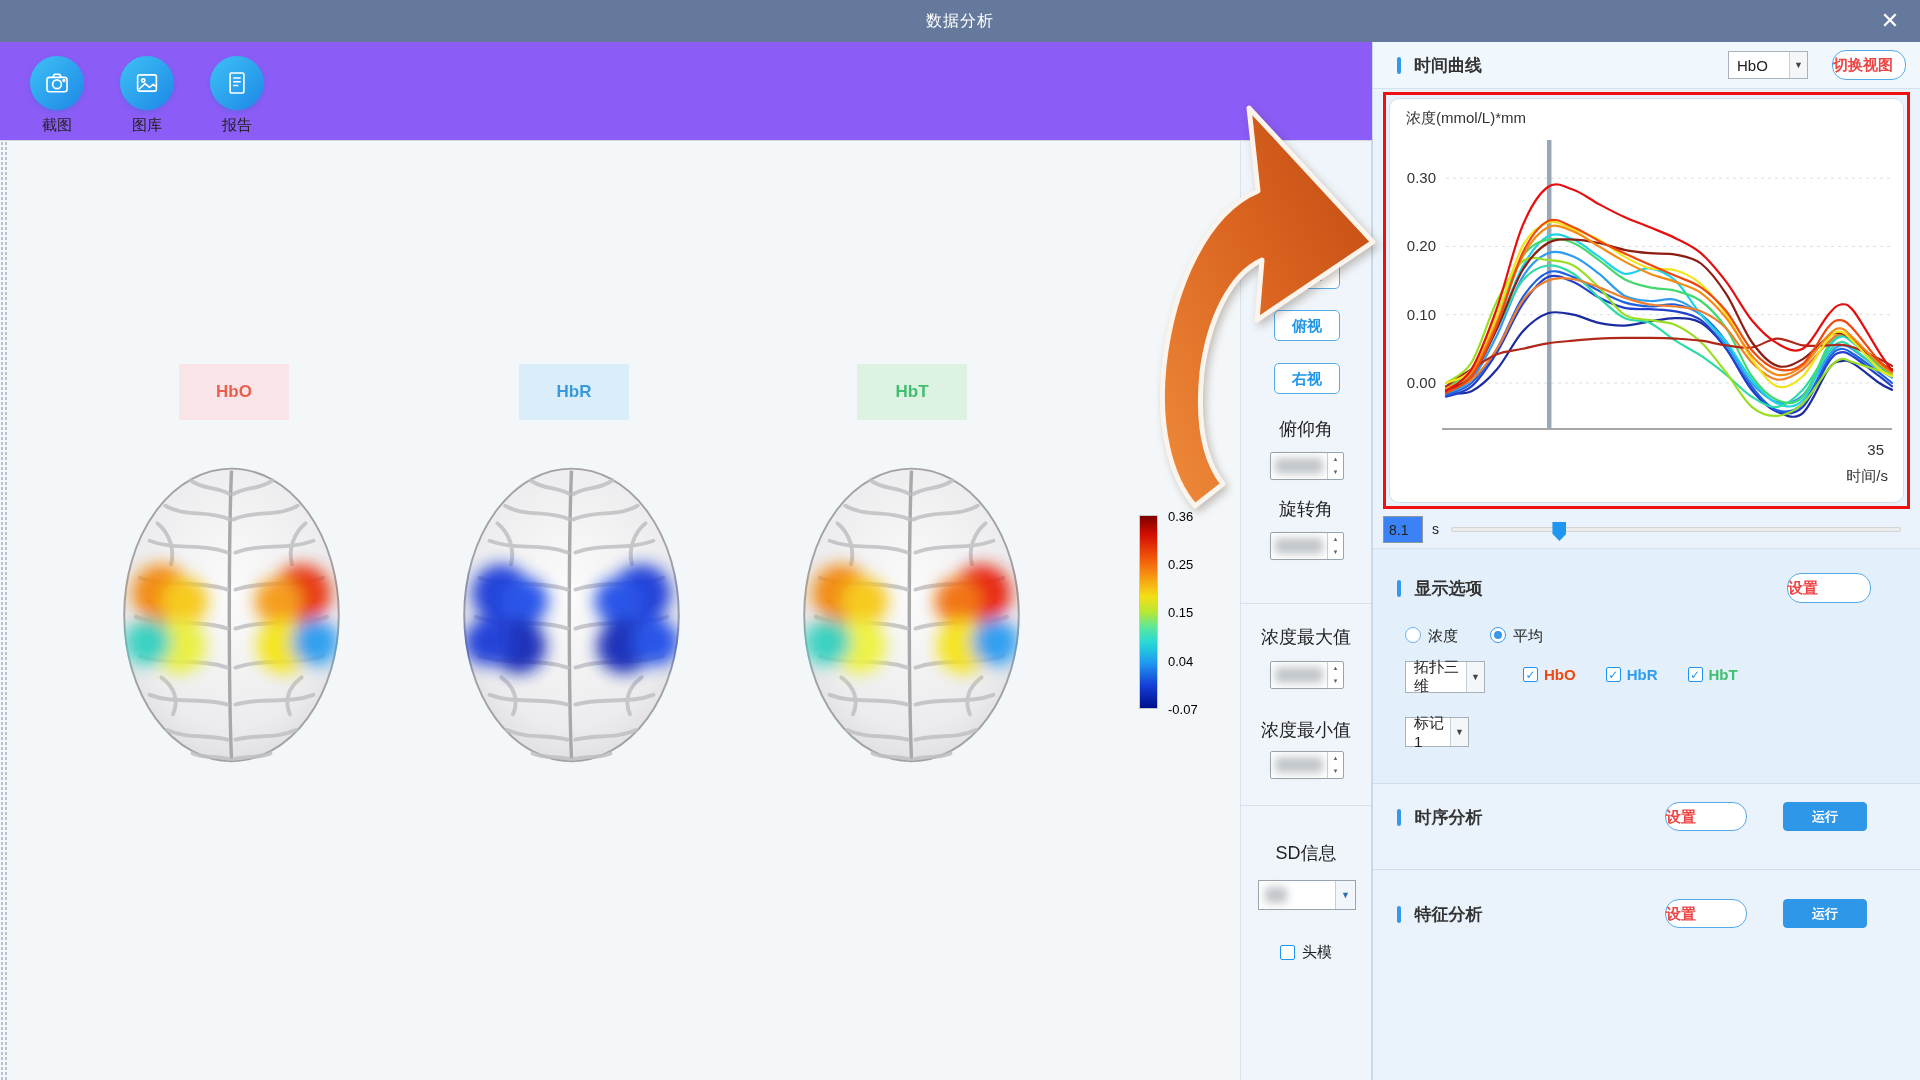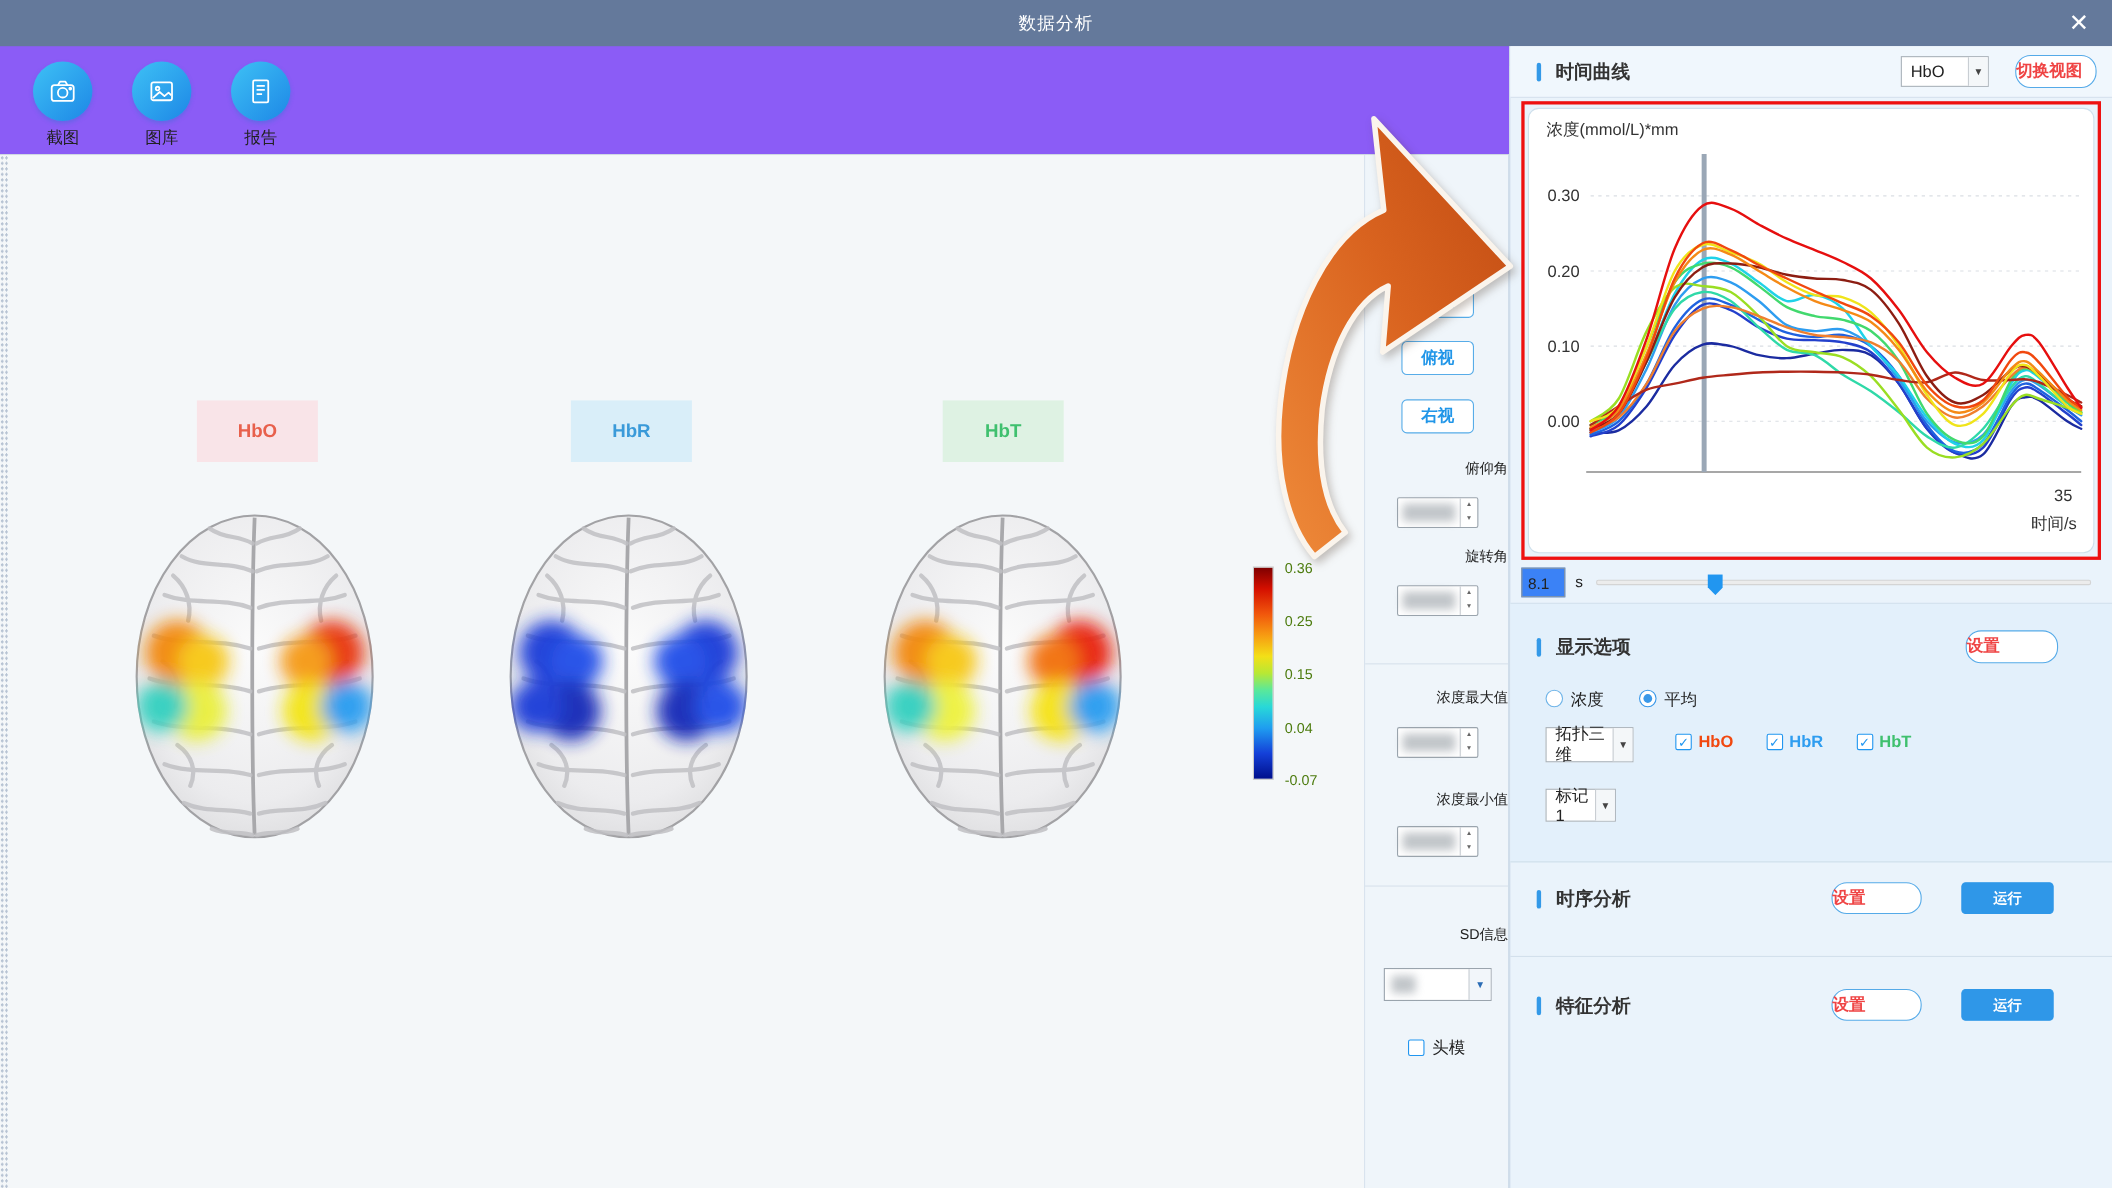--- a/index.html
+++ b/index.html
@@ -19,26 +19,26 @@
   .tool-label { margin-top:6px; font-size:15px; color:#222; }
 
   
   .canvas { position:absolute; left:0; top:141px; width:1240px; height:939px; background:#f4f7f9; }
   .gutter { position:absolute; left:0; top:0; width:7px; height:939px; background-image:radial-gradient(#b7c3d3 1px, transparent 1.2px); background-size:4px 5px; }
   .chip { position:absolute; width:110px; height:56px; display:flex; align-items:center; justify-content:center; font-size:17px; font-weight:bold; }
   .brain { position:absolute; width:235px; height:312px; }
 
   .colorbar { position:absolute; left:1139px; top:374px; width:19px; height:194px; border:1px solid #c9c9c9;
     background:linear-gradient(180deg,#7e0000 0%,#d40f00 10%,#f1570c 22%,#f79b12 32%,#f3df17 42%,#b8e834 50%,#5ae89a 58%,#28d8d8 66%,#1f9df0 76%,#1440d8 88%,#000f8c 100%); }
-  .cb-tick { position:absolute; left:1168px; font-size:13px; color:#4d7c0f; }
+  .cb-tick { position:absolute; left:1168px; font-size:13px; color:#000000; }
 
   
   .viewcol { position:absolute; left:1240px; top:141px; width:132px; height:939px; background:#eff5fa; border-left:1px solid #d9e3ee; border-right:1px solid #ccdbe8;padding-left:44px; }
   .vbtn { position:absolute; left:33px; width:66px; height:31px; background:#fff; border:1px solid #57ace8; border-radius:5px; color:#2196e8; font-size:15px; font-weight:bold; text-align:center; line-height:29px; cursor:pointer; }
-  .vlabel { position:absolute; left:0; width:100%; text-align:right; font-size:13px; color:#222; }
+  .vlabel { position:absolute; left:0; width:100%; text-align:center; font-size:18px; color:#222; }
   .spin { position:absolute; left:29px; width:74px; height:28px; background:#fff; border:1px solid #9aa4ad; border-radius:2px; display:flex; }
   .spin .blurval { flex:1; margin:5px 4px; border-radius:2px; background:#8f979e; filter:blur(4px); opacity:.55; }
   .spin .updown { width:16px; border-left:1px solid #c9ced3; display:flex; flex-direction:column; }
   .spin .updown span { flex:1; font-size:6px; color:#666; text-align:center; line-height:12px; }
   .vdivider { position:absolute; left:0; width:100%; height:1px; background:#d7e2ec; }
   .sdsel { position:absolute; left:17px; width:98px; height:30px; background:#fff; border:1px solid #9aa4ad; display:flex; }
   .sdsel .blurval { width:22px; margin:6px 6px; background:#8f979e; border-radius:2px; filter:blur(4px); opacity:.55; }
   .sdsel .arrowbox { margin-left:auto; width:20px; border-left:1px solid #c9ced3; font-size:9px; color:#2b6cb5; display:flex; align-items:center; justify-content:center; background:#f2f6fa; }
   .headrow { position:absolute; left:0; width:100%; display:flex; justify-content:center; gap:7px; align-items:center; font-size:15px; color:#222; }
   .cbox { width:15px; height:15px; border:1px solid #2196f0; background:#fff; border-radius:2px; }

